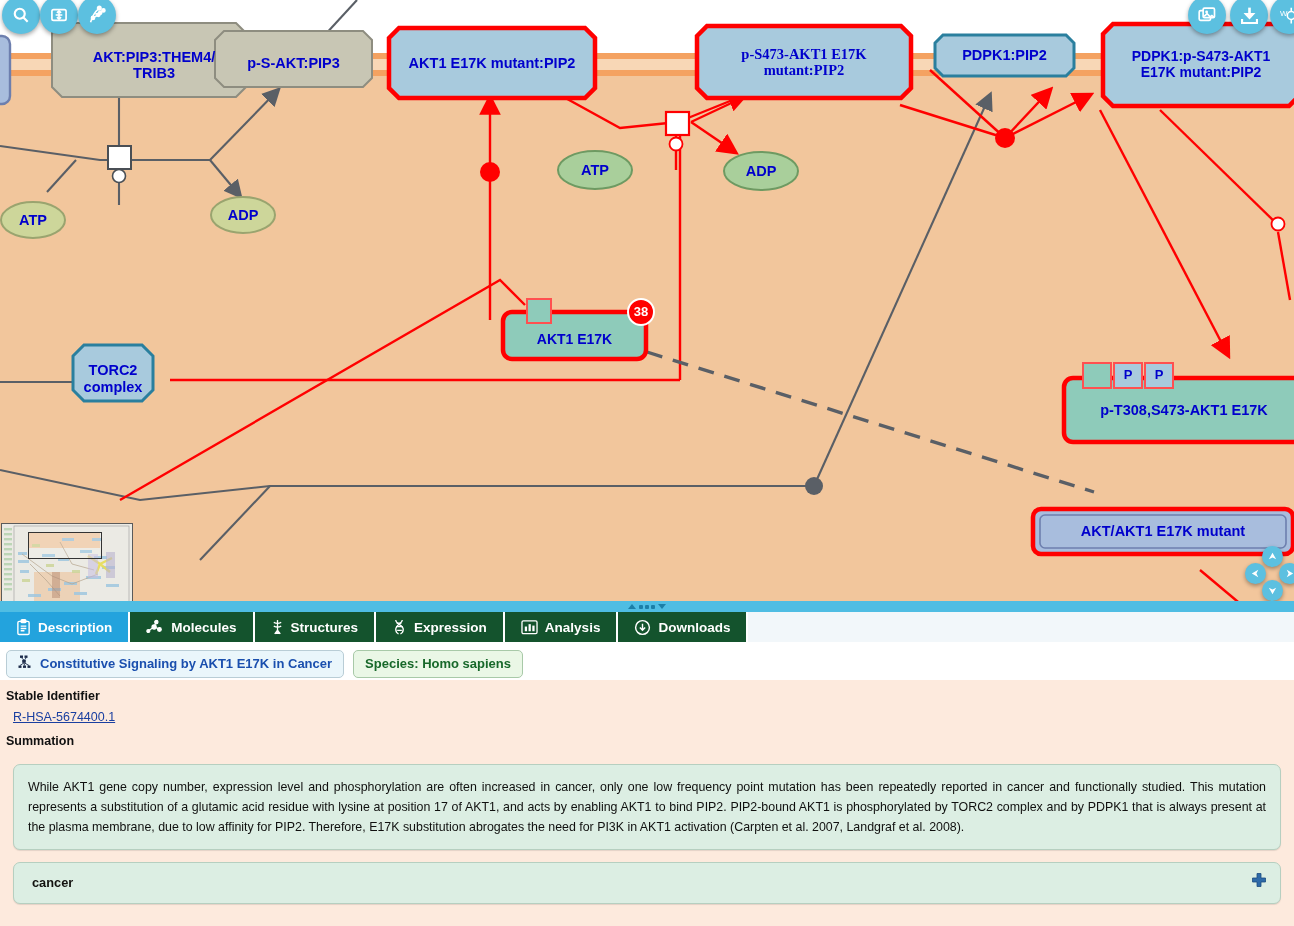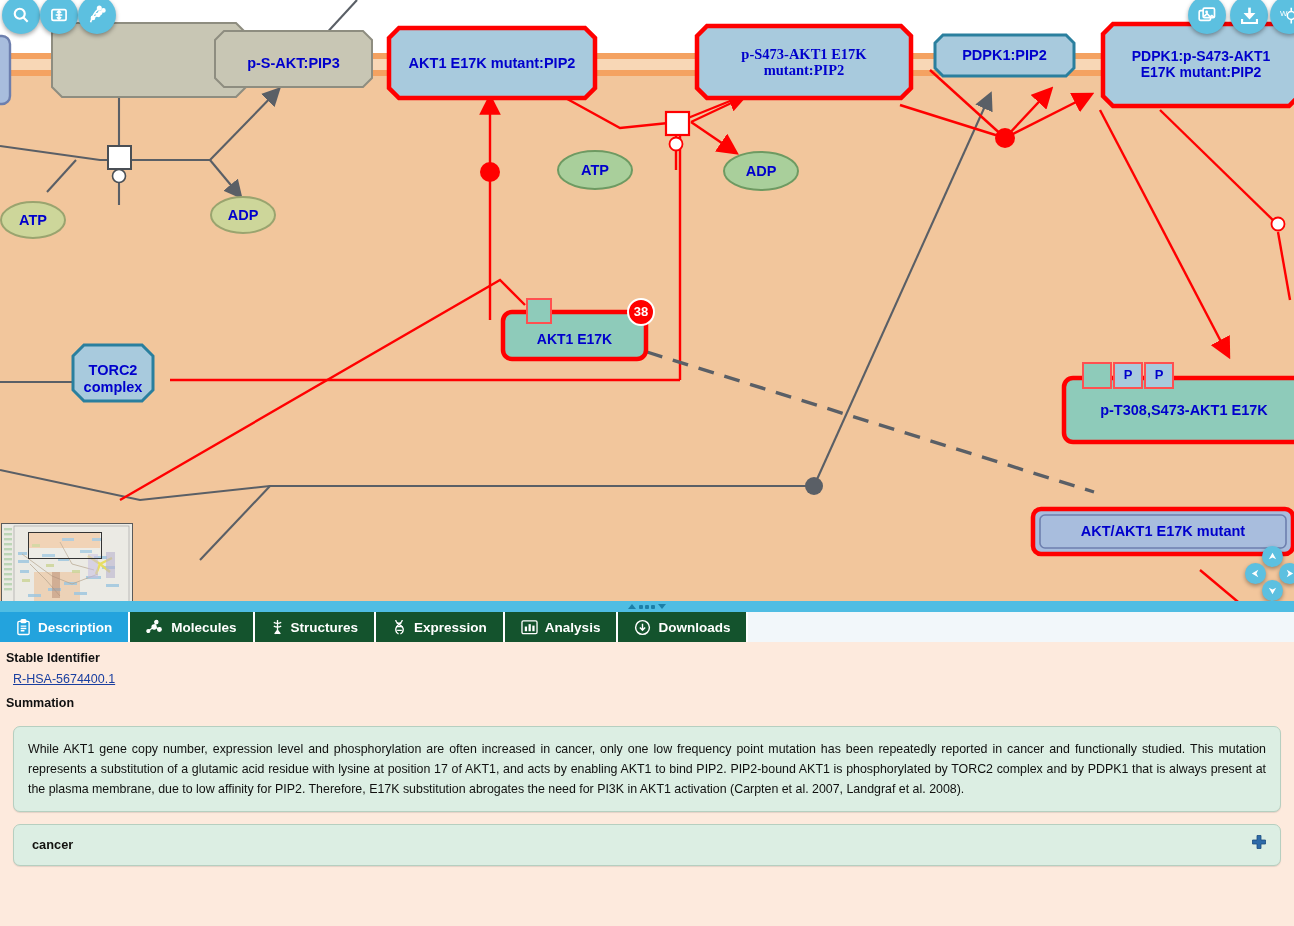--- a/index.html
+++ b/index.html
@@ -253,20 +253,22 @@
       <rect x="1083" y="363" width="28" height="25" fill="#8ecbba" stroke="#ff5050" stroke-width="2"></rect>
       <rect x="1114" y="363" width="28" height="25" fill="#a8cadd" stroke="#ff5050" stroke-width="2"></rect>
       <rect x="1145" y="363" width="28" height="25" fill="#a8cadd" stroke="#ff5050" stroke-width="2"></rect>
 
       <rect x="1033" y="509" width="260" height="45" rx="8" ry="8" fill="#a8bddd" stroke="#ff0000" stroke-width="4.5"></rect>
       <rect x="1040" y="515" width="246" height="33" rx="5" ry="5" fill="#a8bddd" stroke="#6d7fae" stroke-width="1.6"></rect>
 
       <rect x="-14" y="36" width="24" height="68" rx="8" ry="8" fill="#a8bddd" stroke="#6d7fae" stroke-width="2.4"></rect>
     </svg>
 
+    <div class="node-label" style="left:52px;top:32px;width:204px;height:66px;font-size:14.5px;">AKT:PIP3:THEM4/
+TRIB3</div>
     <div class="node-label" style="left:215px;top:40px;width:157px;height:47px;font-size:14.5px;">p-S-AKT:PIP3</div>
     <div class="node-label" style="left:389px;top:38px;width:206px;height:50px;font-size:14.5px;">AKT1 E17K mutant:PIP2</div>
     <div class="node-label" style="left:697px;top:36px;width:214px;height:52px;font-size:14.5px;font-family:Liberation Serif, serif;">p-S473-AKT1 E17K
 mutant:PIP2</div>
     <div class="node-label" style="left:935px;top:43px;width:139px;height:25px;font-size:14.5px;">PDPK1:PIP2</div>
     <div class="node-label" style="left:1103px;top:34px;width:196px;height:62px;font-size:14px;">PDPK1:p-S473-AKT1
 E17K mutant:PIP2</div>
     <div class="node-label" style="left:1px;top:202px;width:64px;height:36px;font-size:14.5px;">ATP</div>
     <div class="node-label" style="left:211px;top:197px;width:64px;height:36px;font-size:14.5px;">ADP</div>
     <div class="node-label" style="left:558px;top:151px;width:74px;height:38px;font-size:14.5px;">ATP</div>
@@ -490,20 +492,39 @@
           <circle cx="9" cy="9" r="7.3"></circle>
           <path d="M9 5 L9 11.5 M6.2 9 L9 12 L11.8 9"></path>
         </svg>
       </span>
       <span class="tab-label">Downloads</span>
     </div>
   </div>
 
   <div id="detail">
 
+    <div id="crumbrow">
+      <div class="crumb-pill">
+        <span>
+          <svg width="14" height="14" viewBox="0 0 14 14" fill="#1c2b4a">
+            <rect x="2" y="0.5" width="3" height="2.4"></rect>
+              <rect x="6.5" y="0.5" width="3" height="2.4"></rect>
+            <rect x="4.2" y="5" width="3.6" height="2.8"></rect>
+            <rect x="0.5" y="10.5" width="3" height="2.4"></rect>
+              <rect x="5" y="10.5" width="3" height="2.4"></rect>
+            <rect x="9.5" y="10.5" width="3" height="2.4"></rect>
+            <path d="M3.5,3 L6,5 M8,3 L6.5,5 M6,7.8 L2,10.5 M6,7.8 L6.5,10.5 M6.3,7.8 L11,10.5" stroke="#1c2b4a" stroke-width="0.9" fill="none"></path>
+          </svg>
+        </span>
+        <span>Constitutive Signaling by AKT1 E17K in Cancer</span>
+      </div>
+      <div class="species-pill">
+        <span>Species: Homo sapiens</span>
+      </div>
+    </div>
 
     <div class="sect-label">Stable Identifier</div>
     <a class="id-link" href="#">R-HSA-5674400.1</a>
 
     <div class="sect-label">Summation</div>
     <div class="boxpanel">
       <div class="summation-text">While AKT1 gene copy number, expression level and phosphorylation are often increased in cancer, only one low frequency point mutation has been repeatedly reported in cancer and functionally studied. This mutation represents a substitution of a glutamic acid residue with lysine at position 17 of AKT1, and acts by enabling AKT1 to bind PIP2. PIP2-bound AKT1 is phosphorylated by TORC2 complex and by PDPK1 that is always present at the plasma membrane, due to low affinity for PIP2. Therefore, E17K substitution abrogates the need for PI3K in AKT1 activation (Carpten et al. 2007, Landgraf et al. 2008).</div>
     </div>
 
     <div class="boxpanel">

